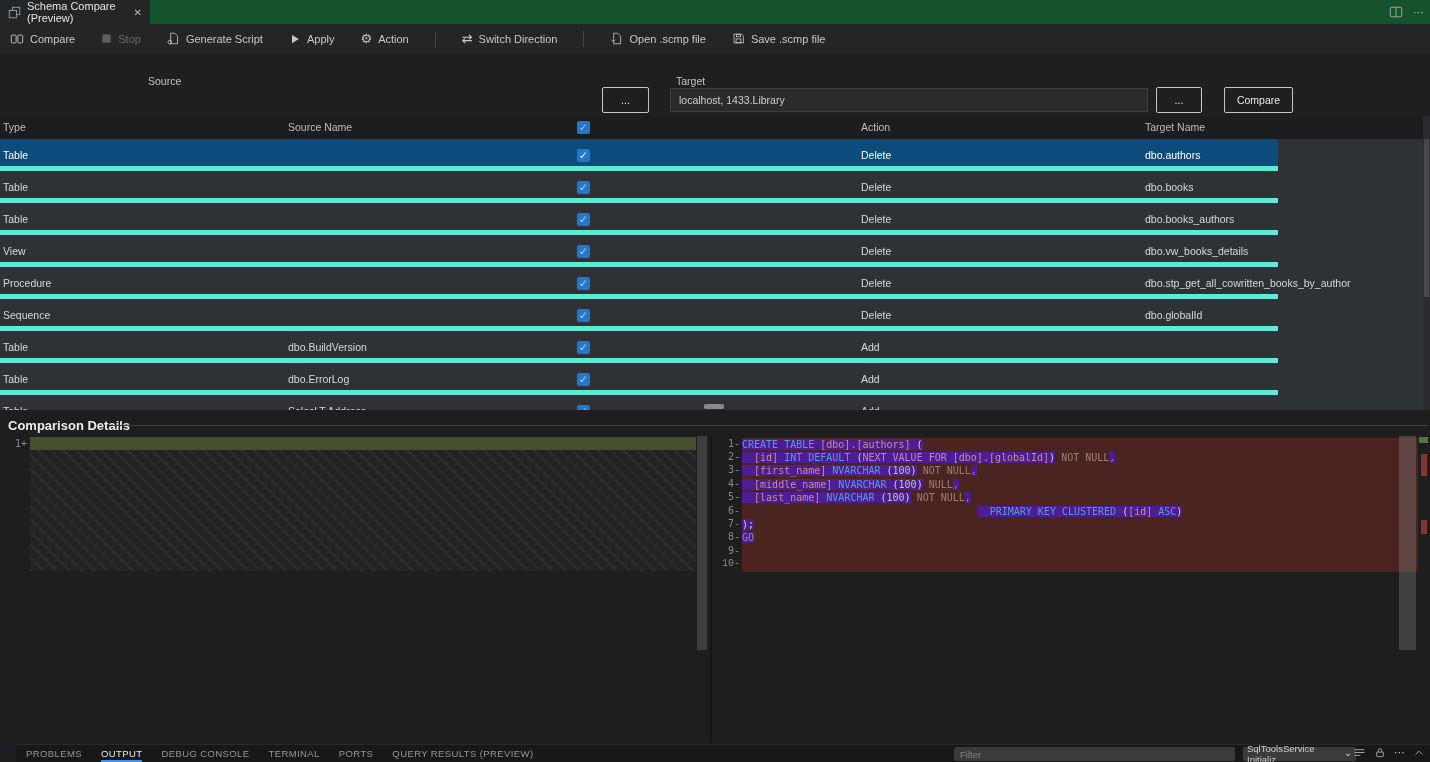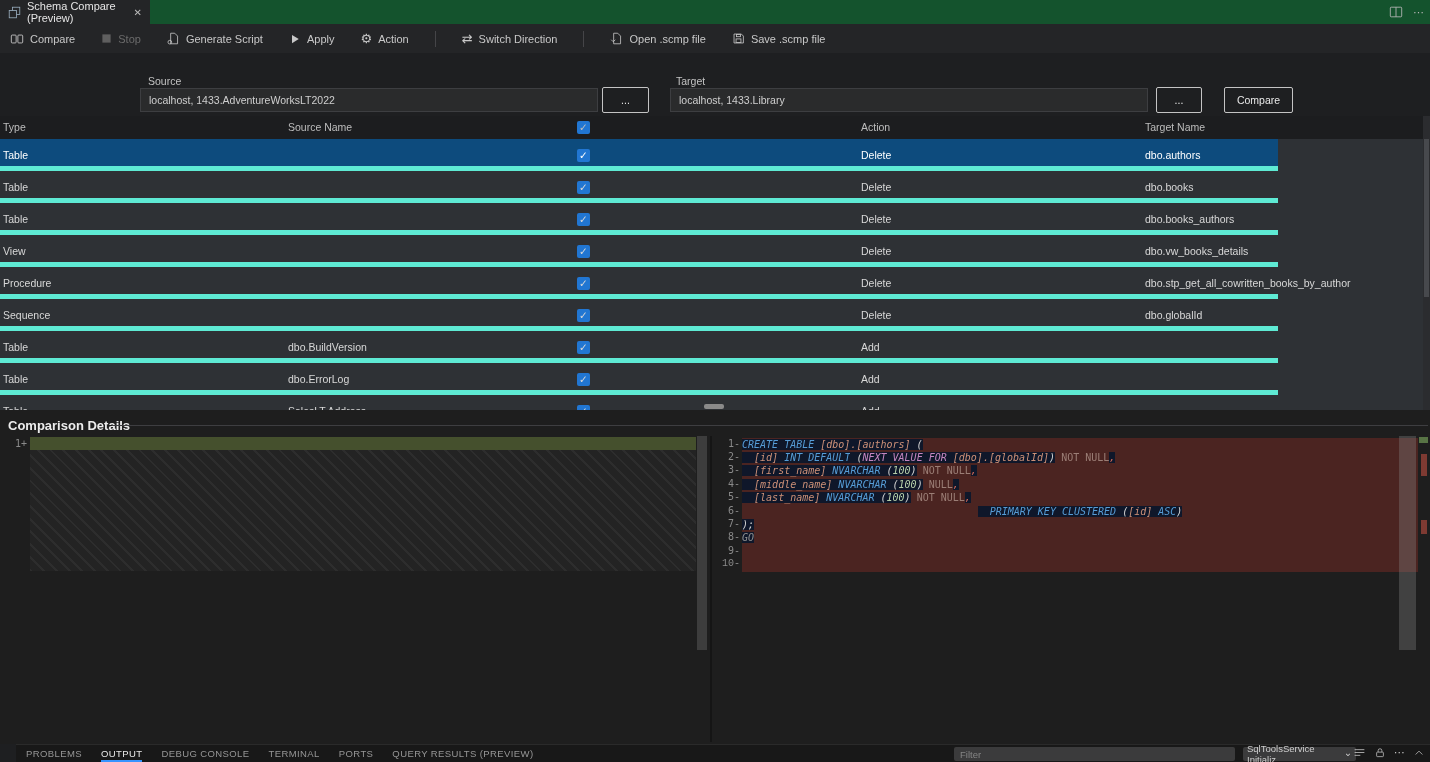--- a/index.html
+++ b/index.html
@@ -61,21 +61,21 @@
   #left-gutter { left:0; top:2px; width:27px; }
   #added-line { position:absolute; left:30px; top:1px; width:666px; height:13px; background:#45502d; }
   #hatch { position:absolute; left:30px; top:14px; width:666px; height:121px; background:#232323;
     background-image:repeating-linear-gradient(45deg, #2d2d2d 0 2px, transparent 2px 9px); }
   #left-scroll { position:absolute; left:697px; top:0; width:10px; height:214px; background:rgba(121,121,121,.35); }
   #pane-divider { position:absolute; left:710px; top:0; width:2px; height:306px; background:#151515; }
   #right-gutters { position:absolute; left:712px; top:0; width:28px; }
   #right-gutters .gutter { left:0; width:28px; }
   #right-lines { position:absolute; left:742px; top:0; width:676px; }
   .dline { position:absolute; left:0; width:676px; height:13.4px; background:#4b2421; white-space:pre; line-height:13.4px; }
-  .dline .hl { background:#0f172a;font-style:italic; }
+  .dline .hl { background:#4c1d95; }
   .tk-kw  { color:#569cd6; }
   .tk-id  { color:#ce9178; }
   .tk-num { color:#b5cea8; }
   .tk-pl  { color:#d4d4d4; }
   .tk-ctrl{ color:#c586c0; }
   .tk-dim { color:#9b7e76; }
   .tk-cm  { color:#d26a5a; }
   .tk-go  { color:#8f8f8f; }
   #right-scroll { position:absolute; left:1399px; top:0; width:17px; height:214px; background:rgba(140,140,140,.32); }
   .ruler-green { position:absolute; left:1419px; top:1px; width:9px; height:6px; background:#587445; }
@@ -189,21 +189,20 @@
             <rect x="5" y="8.5" width="6" height="4.5" fill="none" stroke="currentColor"></rect>
             <rect x="5.5" y="3" width="5" height="2.8" fill="none" stroke="currentColor"></rect>
           </svg>
         </span>
         <span>Save .scmp file</span>
       </div>
     </div>
 
   <div id="config">
     <span class="cfg-label" style="left:148px">Source</span>
-    <input class="cfg-input" style="left: 140px; width: 458px;" value="localhost, 1433.AdventureWorksLT2022">
     <button class="btn" style="left:602px;width:47px">...</button>
     <span class="cfg-label" style="left:676px">Target</span>
     <input class="cfg-input" style="left: 670px; width: 478px;" value="localhost, 1433.Library">
     <button class="btn" style="left:1156px;width:46px">...</button>
     <button class="btn" style="left:1224px;width:69px">Compare</button>
   </div>
 
   <div id="grid">
     <div id="grid-header">
       <span class="c-type">Type</span>

